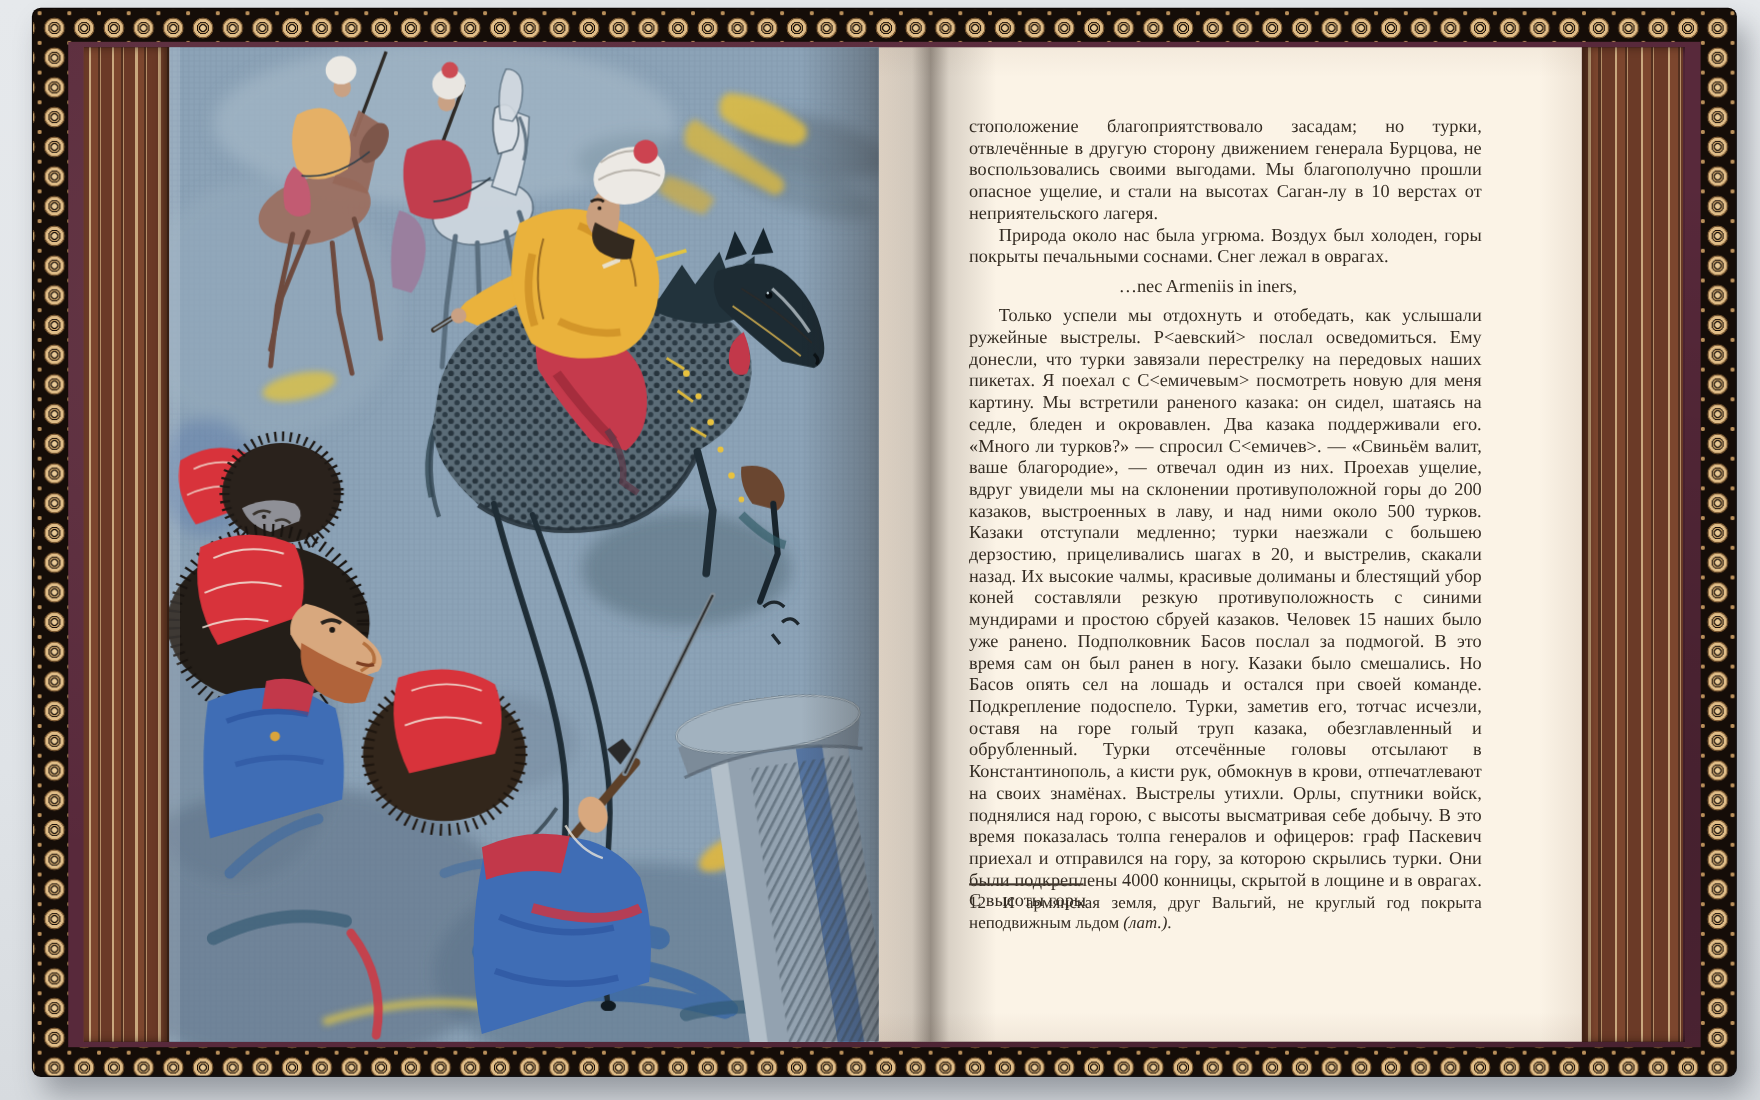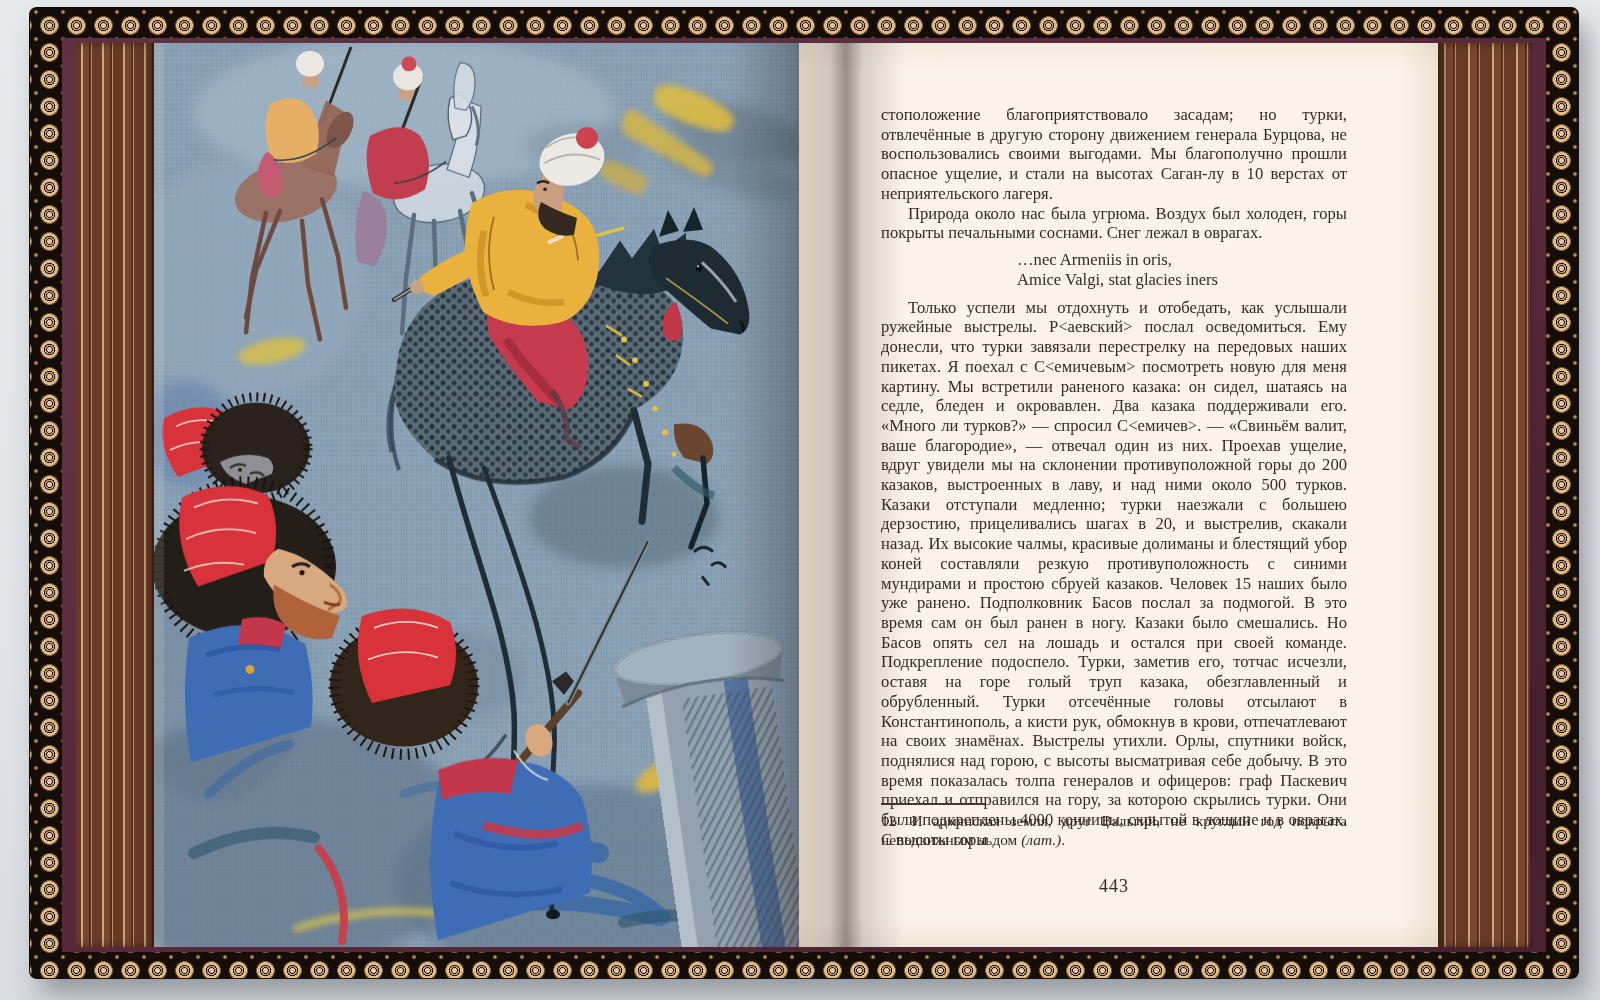--- a/index.html
+++ b/index.html
@@ -315,32 +315,30 @@
           <rect x="575" y="0" width="70" height="915" fill="url(#gutterL)"></rect>
           <rect x="0" y="0" width="10" height="915" fill="#ffffff" opacity=".12"></rect>
         </svg>
       </div>
 
       <div class="page page-right">
         <div class="text-block">
           <p class="para no-indent">стоположение благоприятствовало засадам; но турки, отвлечённые в другую сторону движением генерала Бурцова, не воспользовались своими выгодами. Мы благополучно прошли опасное ущелие, и стали на высотах Саган-лу в 10 верстах от неприятельского лагеря.</p>
           <p class="para indent">Природа около нас была угрюма. Воздух был холоден, горы покрыты печальными соснами. Снег лежал в оврагах.</p>
           <div class="verse">
-            <div>…nec Armeniis in oris,</div>
-            <div>Amice Valgi, stat glacies iners</div>
+            <div>…nec Armeniis in iners,</div>
           </div>
           <p class="para indent">Только успели мы отдохнуть и отобедать, как услышали ружейные выстрелы. Р&lt;аевский&gt; послал осведомиться. Ему донесли, что турки завязали перестрелку на передовых наших пикетах. Я поехал с С&lt;емичевым&gt; посмотреть новую для меня картину. Мы встретили раненого казака: он сидел, шатаясь на седле, бледен и окровавлен. Два казака поддерживали его. «Много ли турков?» — спросил С&lt;емичев&gt;. — «Свиньём валит, ваше благородие», — отвечал один из них. Проехав ущелие, вдруг увидели мы на склонении противуположной горы до 200 казаков, выстроенных в лаву, и над ними около 500 турков. Казаки отступали медленно; турки наезжали с большею дерзостию, прицеливались шагах в 20, и выстрелив, скакали назад. Их высокие чалмы, красивые долиманы и блестящий убор коней составляли резкую противуположность с синими мундирами и простою сбруей казаков. Человек 15 наших было уже ранено. Подполковник Басов послал за подмогой. В это время сам он был ранен в ногу. Казаки было смешались. Но Басов опять сел на лошадь и остался при своей команде. Подкрепление подоспело. Турки, заметив его, тотчас исчезли, оставя на горе голый труп казака, обезглавленный и обрубленный. Турки отсечённые головы отсылают в Константинополь, а кисти рук, обмокнув в крови, отпечатлевают на своих знамёнах. Выстрелы утихли. Орлы, спутники войск, поднялися над горою, с высоты высматривая себе добычу. В это время показалась толпа генералов и офицеров: граф Паскевич приехал и отправился на гору, за которою скрылись турки. Они были подкреплены 4000 конницы, скрытой в лощине и в оврагах. С высоты горы</p>
         </div>
 
         <div class="footnote">
           <div class="fn-rule"></div>
           <p><span class="fn-marker">12</span><span>И армянская земля, друг Вальгий, не круглый год покрыта неподвижным льдом</span><i> (лат.)</i><span>.</span></p>
         </div>
 
-        <div class="page-number">443</div>
       </div>
 
       <div class="stack stack-right"></div>
 
       <div class="gutter-shadow"></div>
     </div>
   </div>
 </div>
 
 </body></html>

